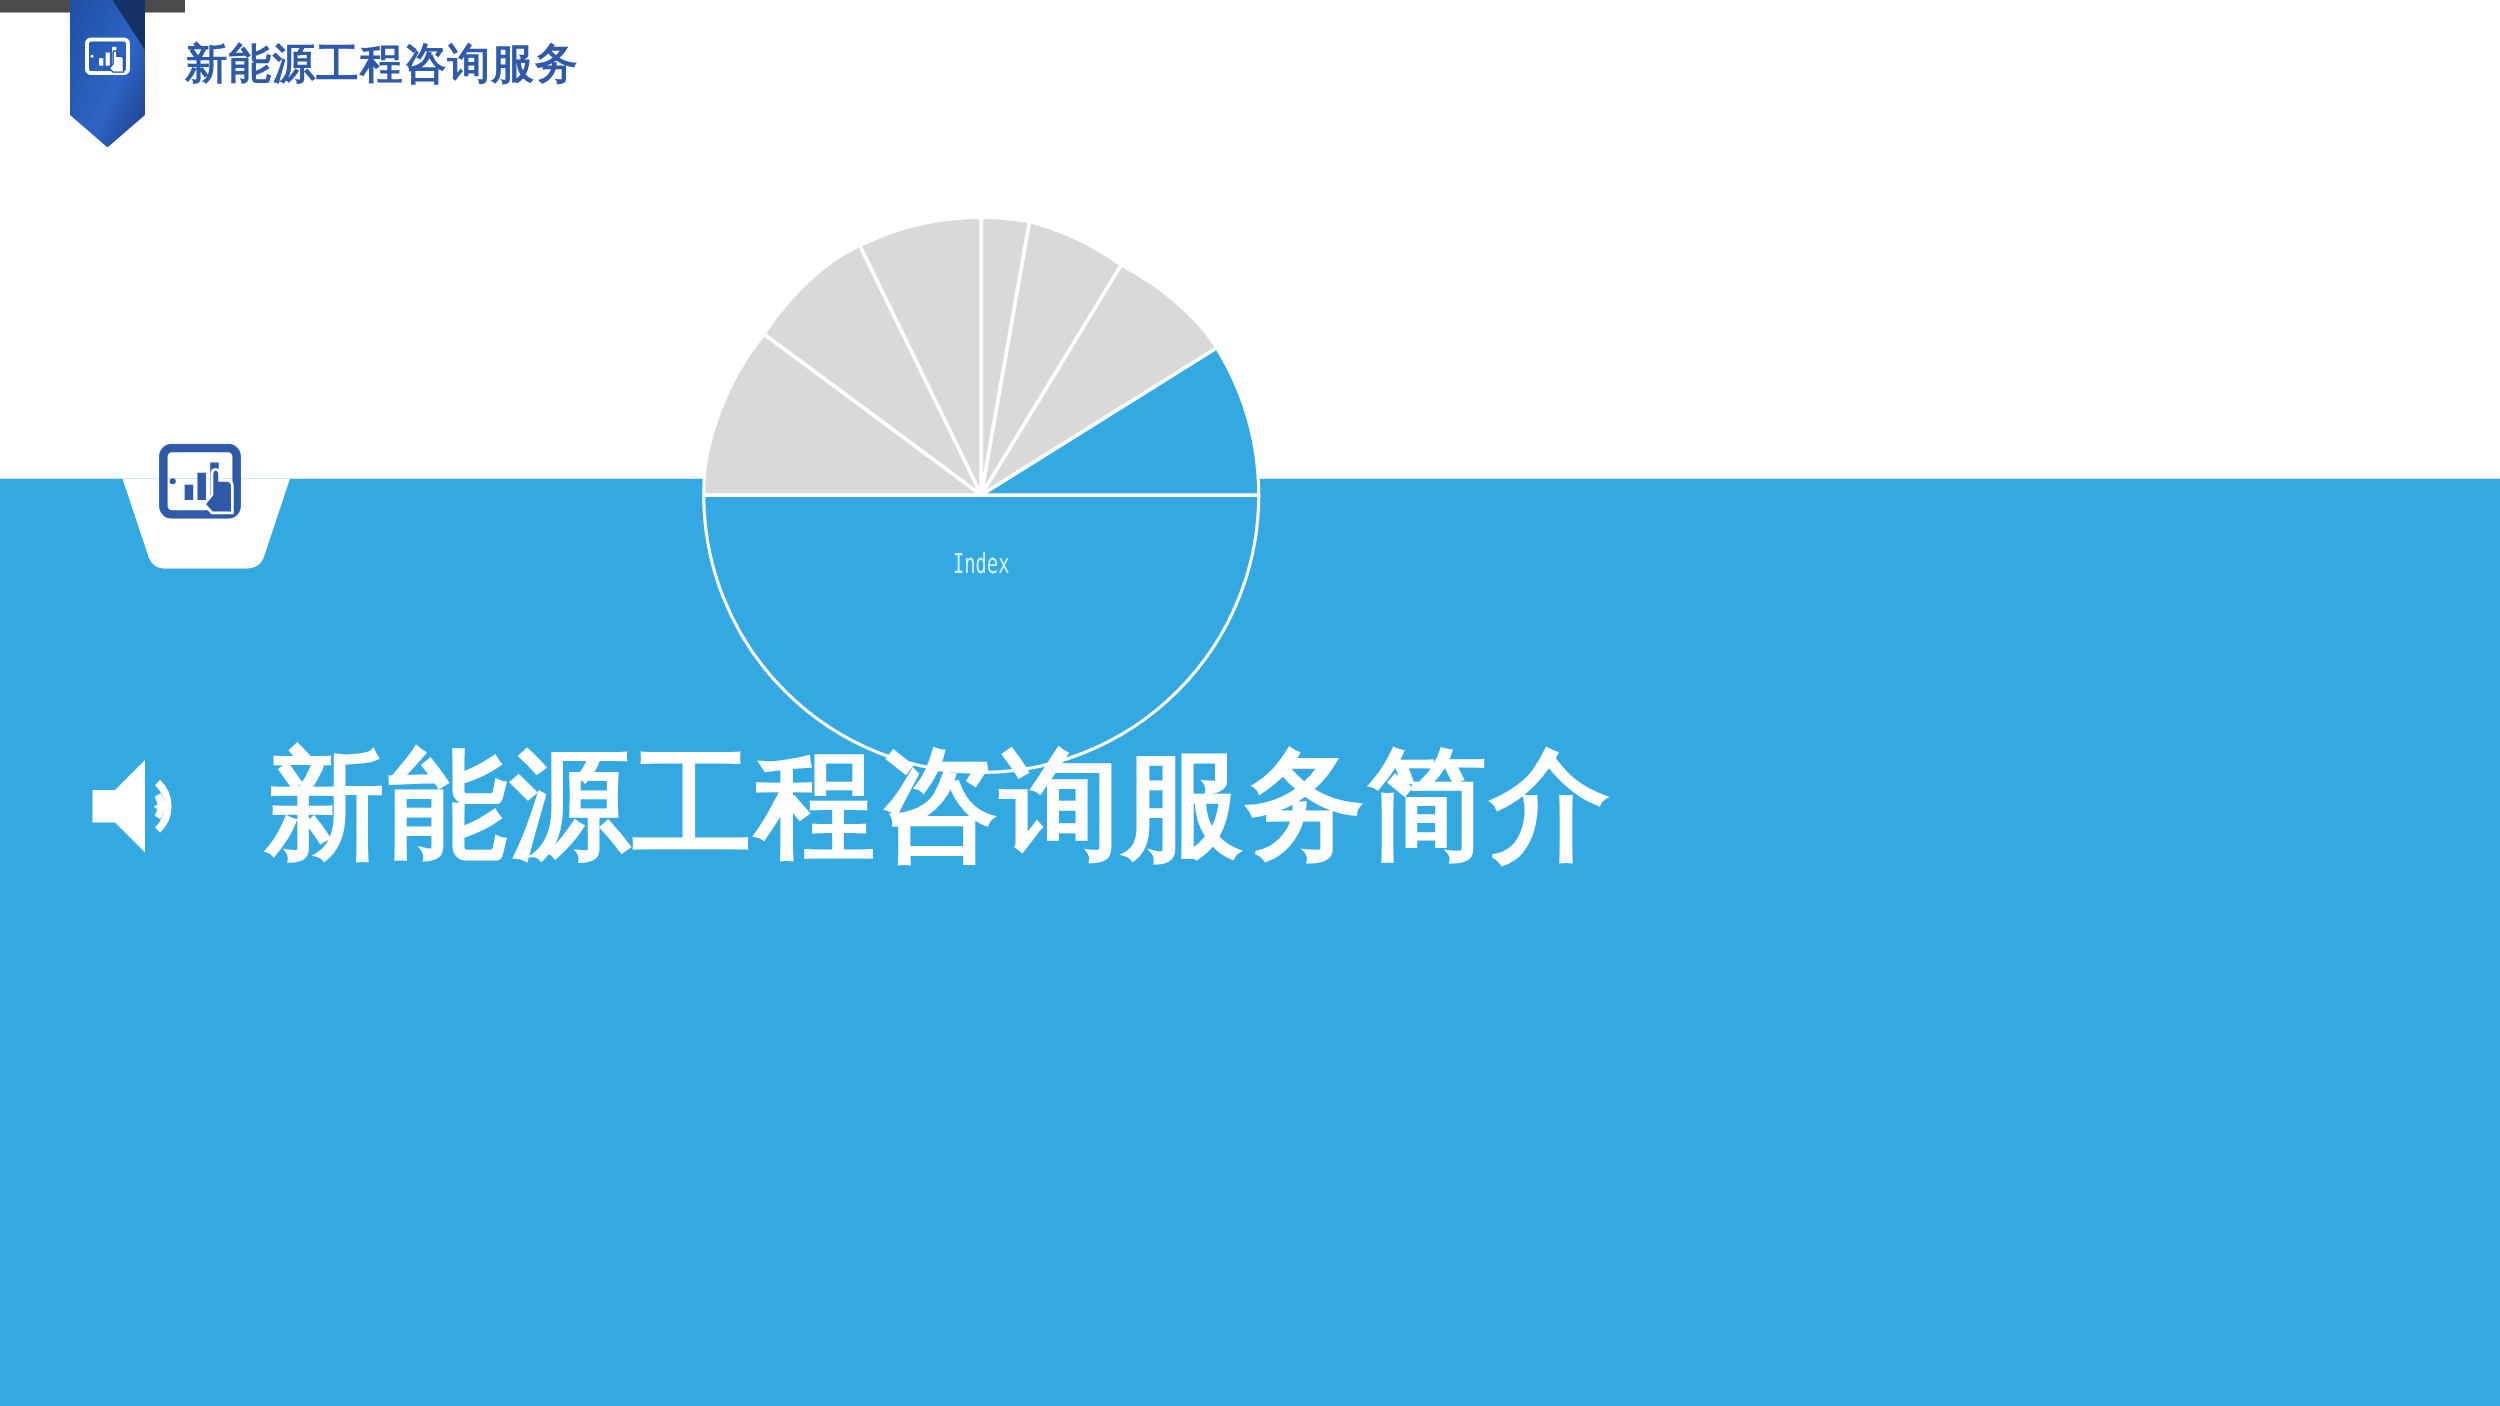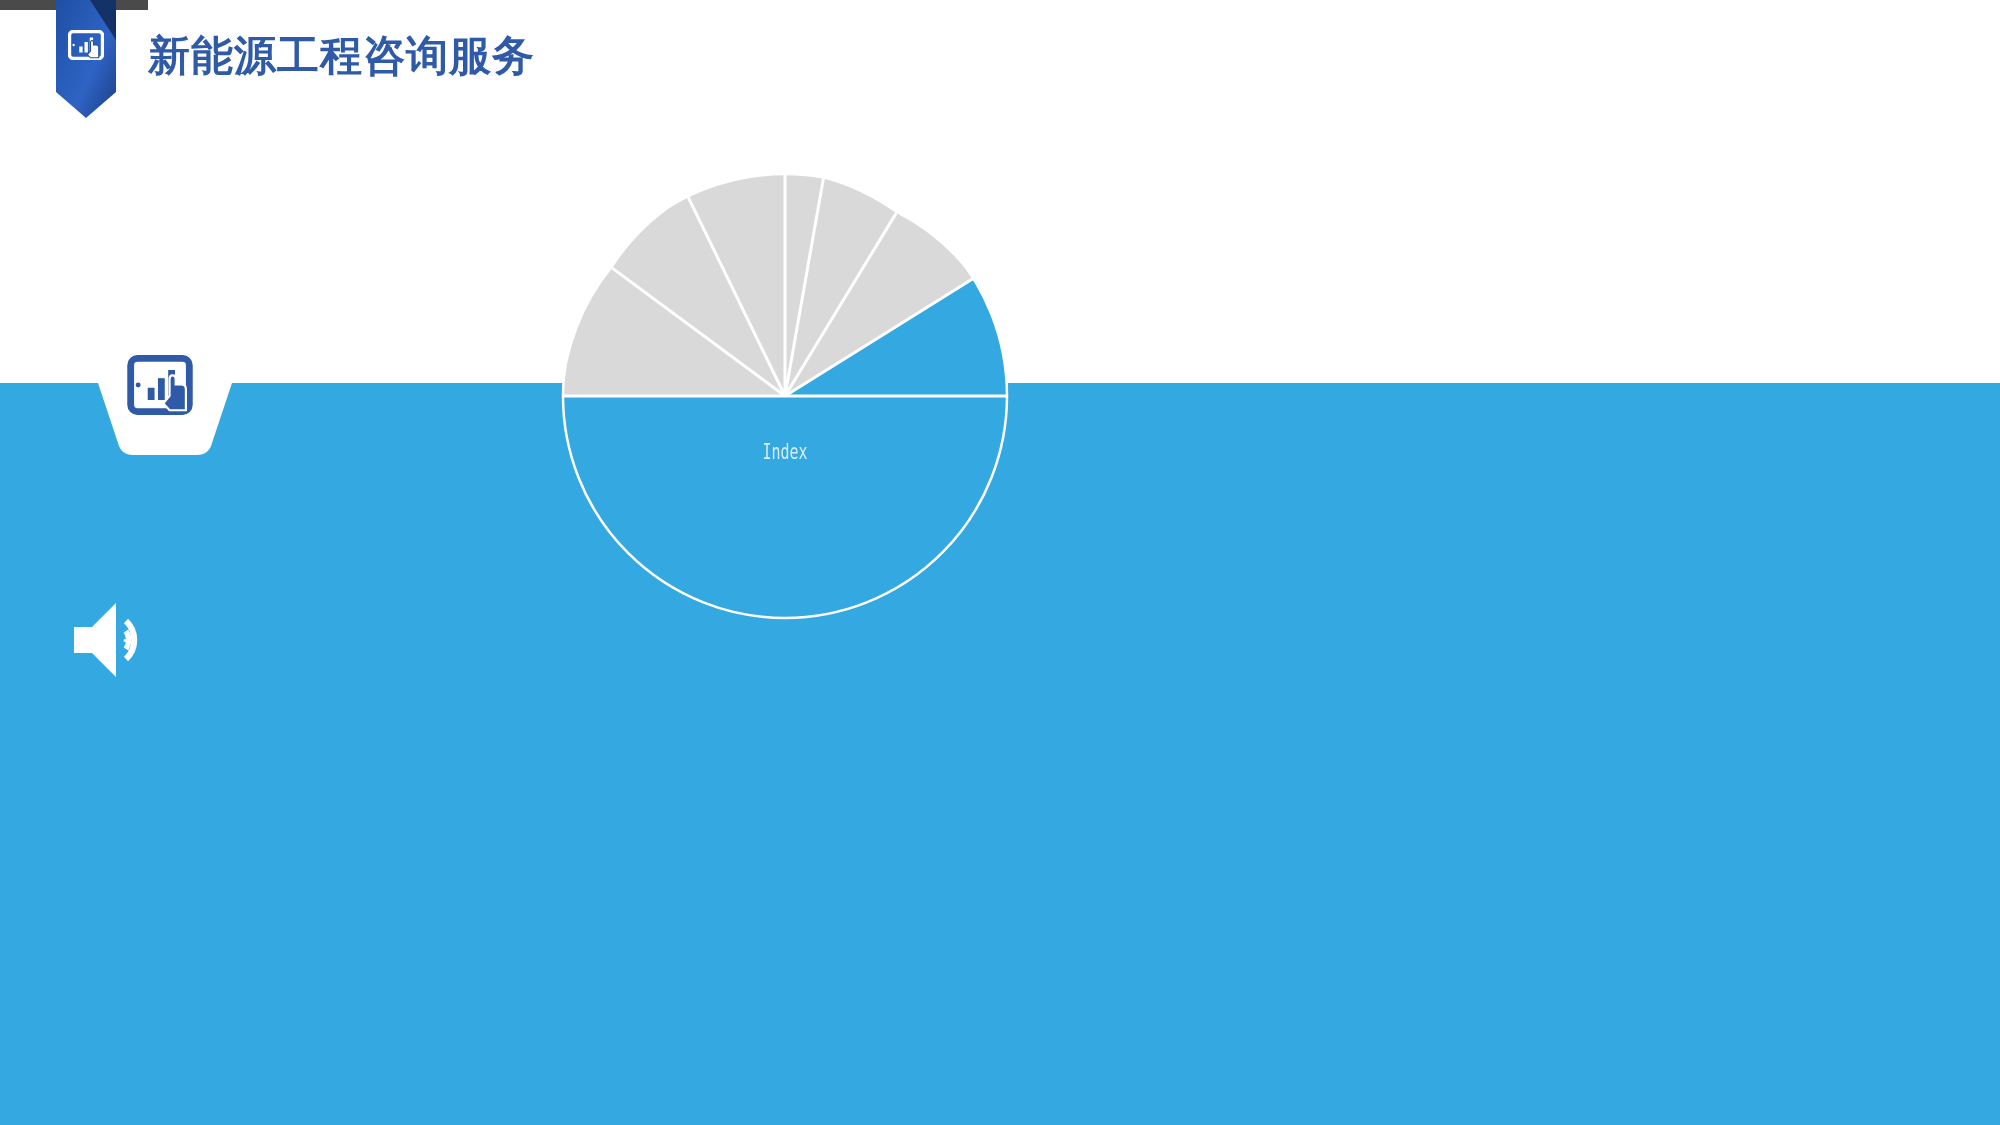--- a/index.html
+++ b/index.html
@@ -44,21 +44,21 @@
   }
   .ribbon-icon{
     position:absolute;
     left:40px; top:30px; width:36px; height:30px;
   }
 
   
   .header-title{
     position:absolute;
     left:148px; top:28px;
-    font-size:42px;
+    font-size:34px;
     font-weight:bold;
     color:#2f5aa8;
     letter-spacing:1px;
     white-space:nowrap;
   }
 
   
   .pie-wrap{
     position:absolute;
     left:560px; top:171px;
@@ -182,15 +182,16 @@
 
   <div class="main-row">
     <span class="speaker-icon">
       <svg viewBox="0 0 100 90" width="100" height="90" aria-hidden="true">
         <path d="M4 32 L22 32 L46 8 L46 82 L22 58 L4 58 Z" fill="#ffffff"></path>
         <path d="M56 26 A26 26 0 0 1 56 64" fill="none" stroke="#ffffff" stroke-width="6"></path>
         <path d="M56 36 A17 17 0 0 1 56 54" fill="none" stroke="#ffffff" stroke-width="5.5"></path>
         <path d="M56 44 A7 7 0 0 1 56 47" fill="none" stroke="#ffffff" stroke-width="5"></path>
       </svg>
     </span>
+    <div class="main-title">新能源工程咨询服务简介</div>
   </div>
 
 </div>
 
 </body></html>

